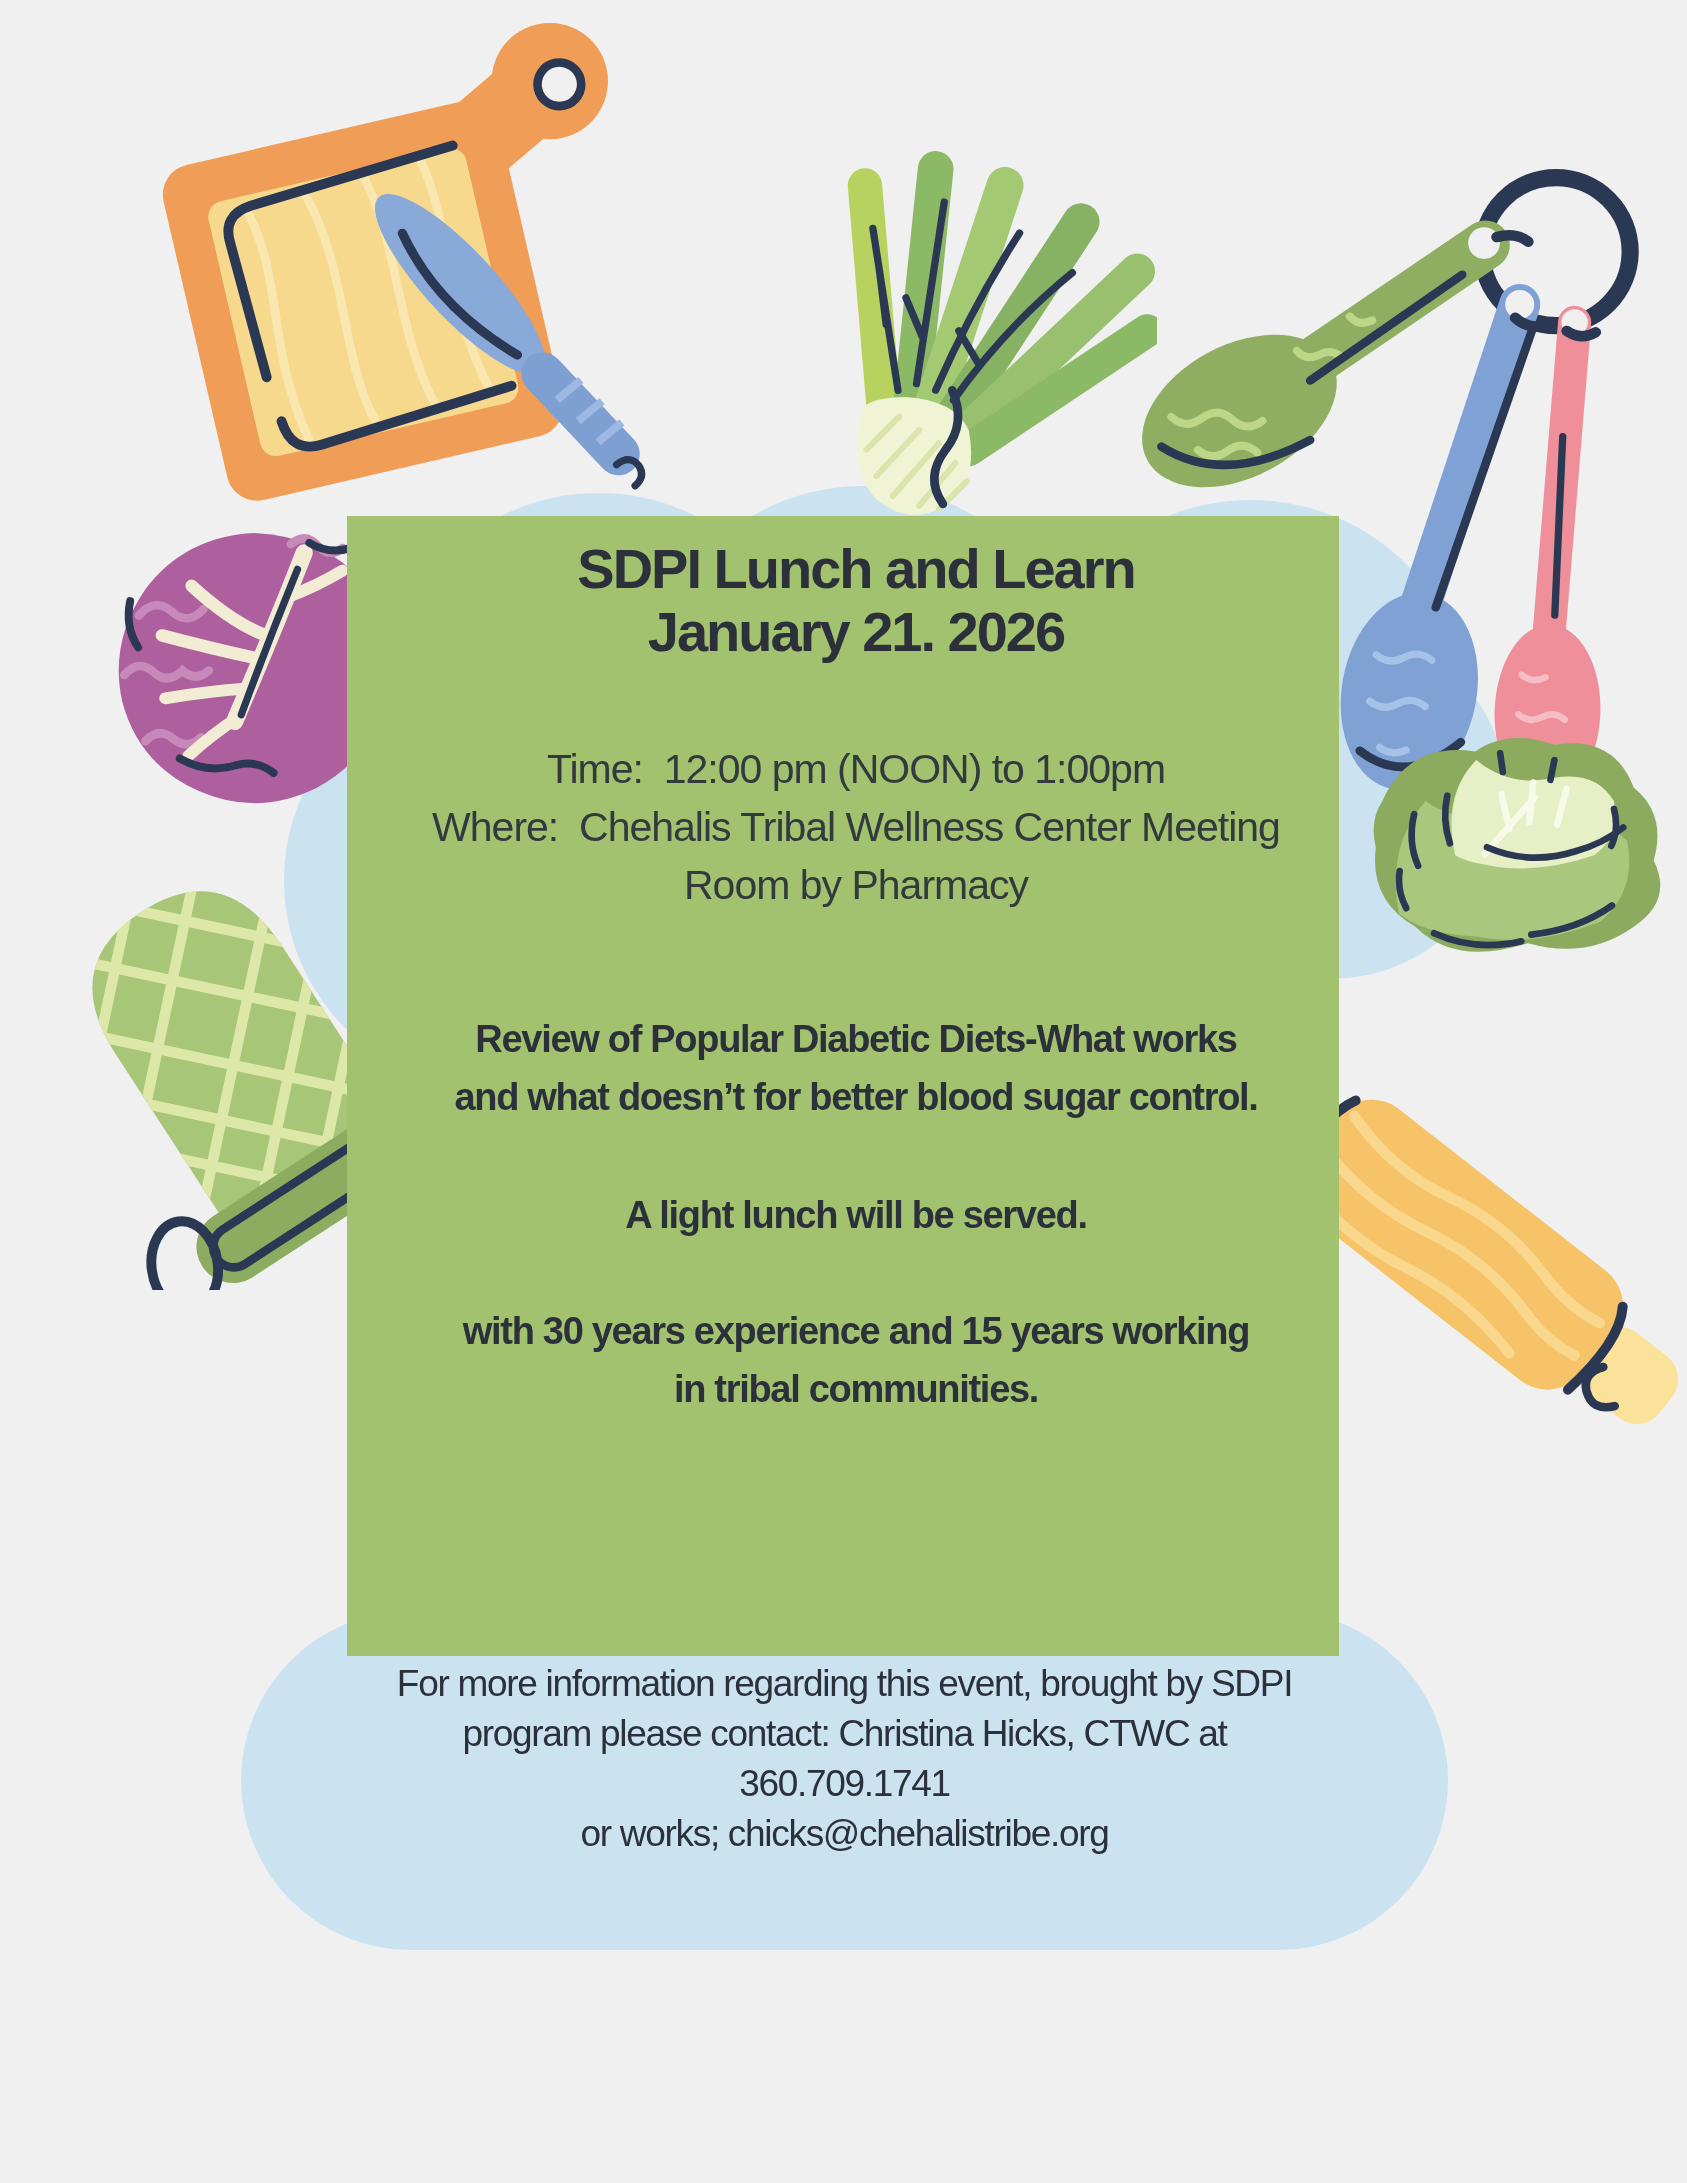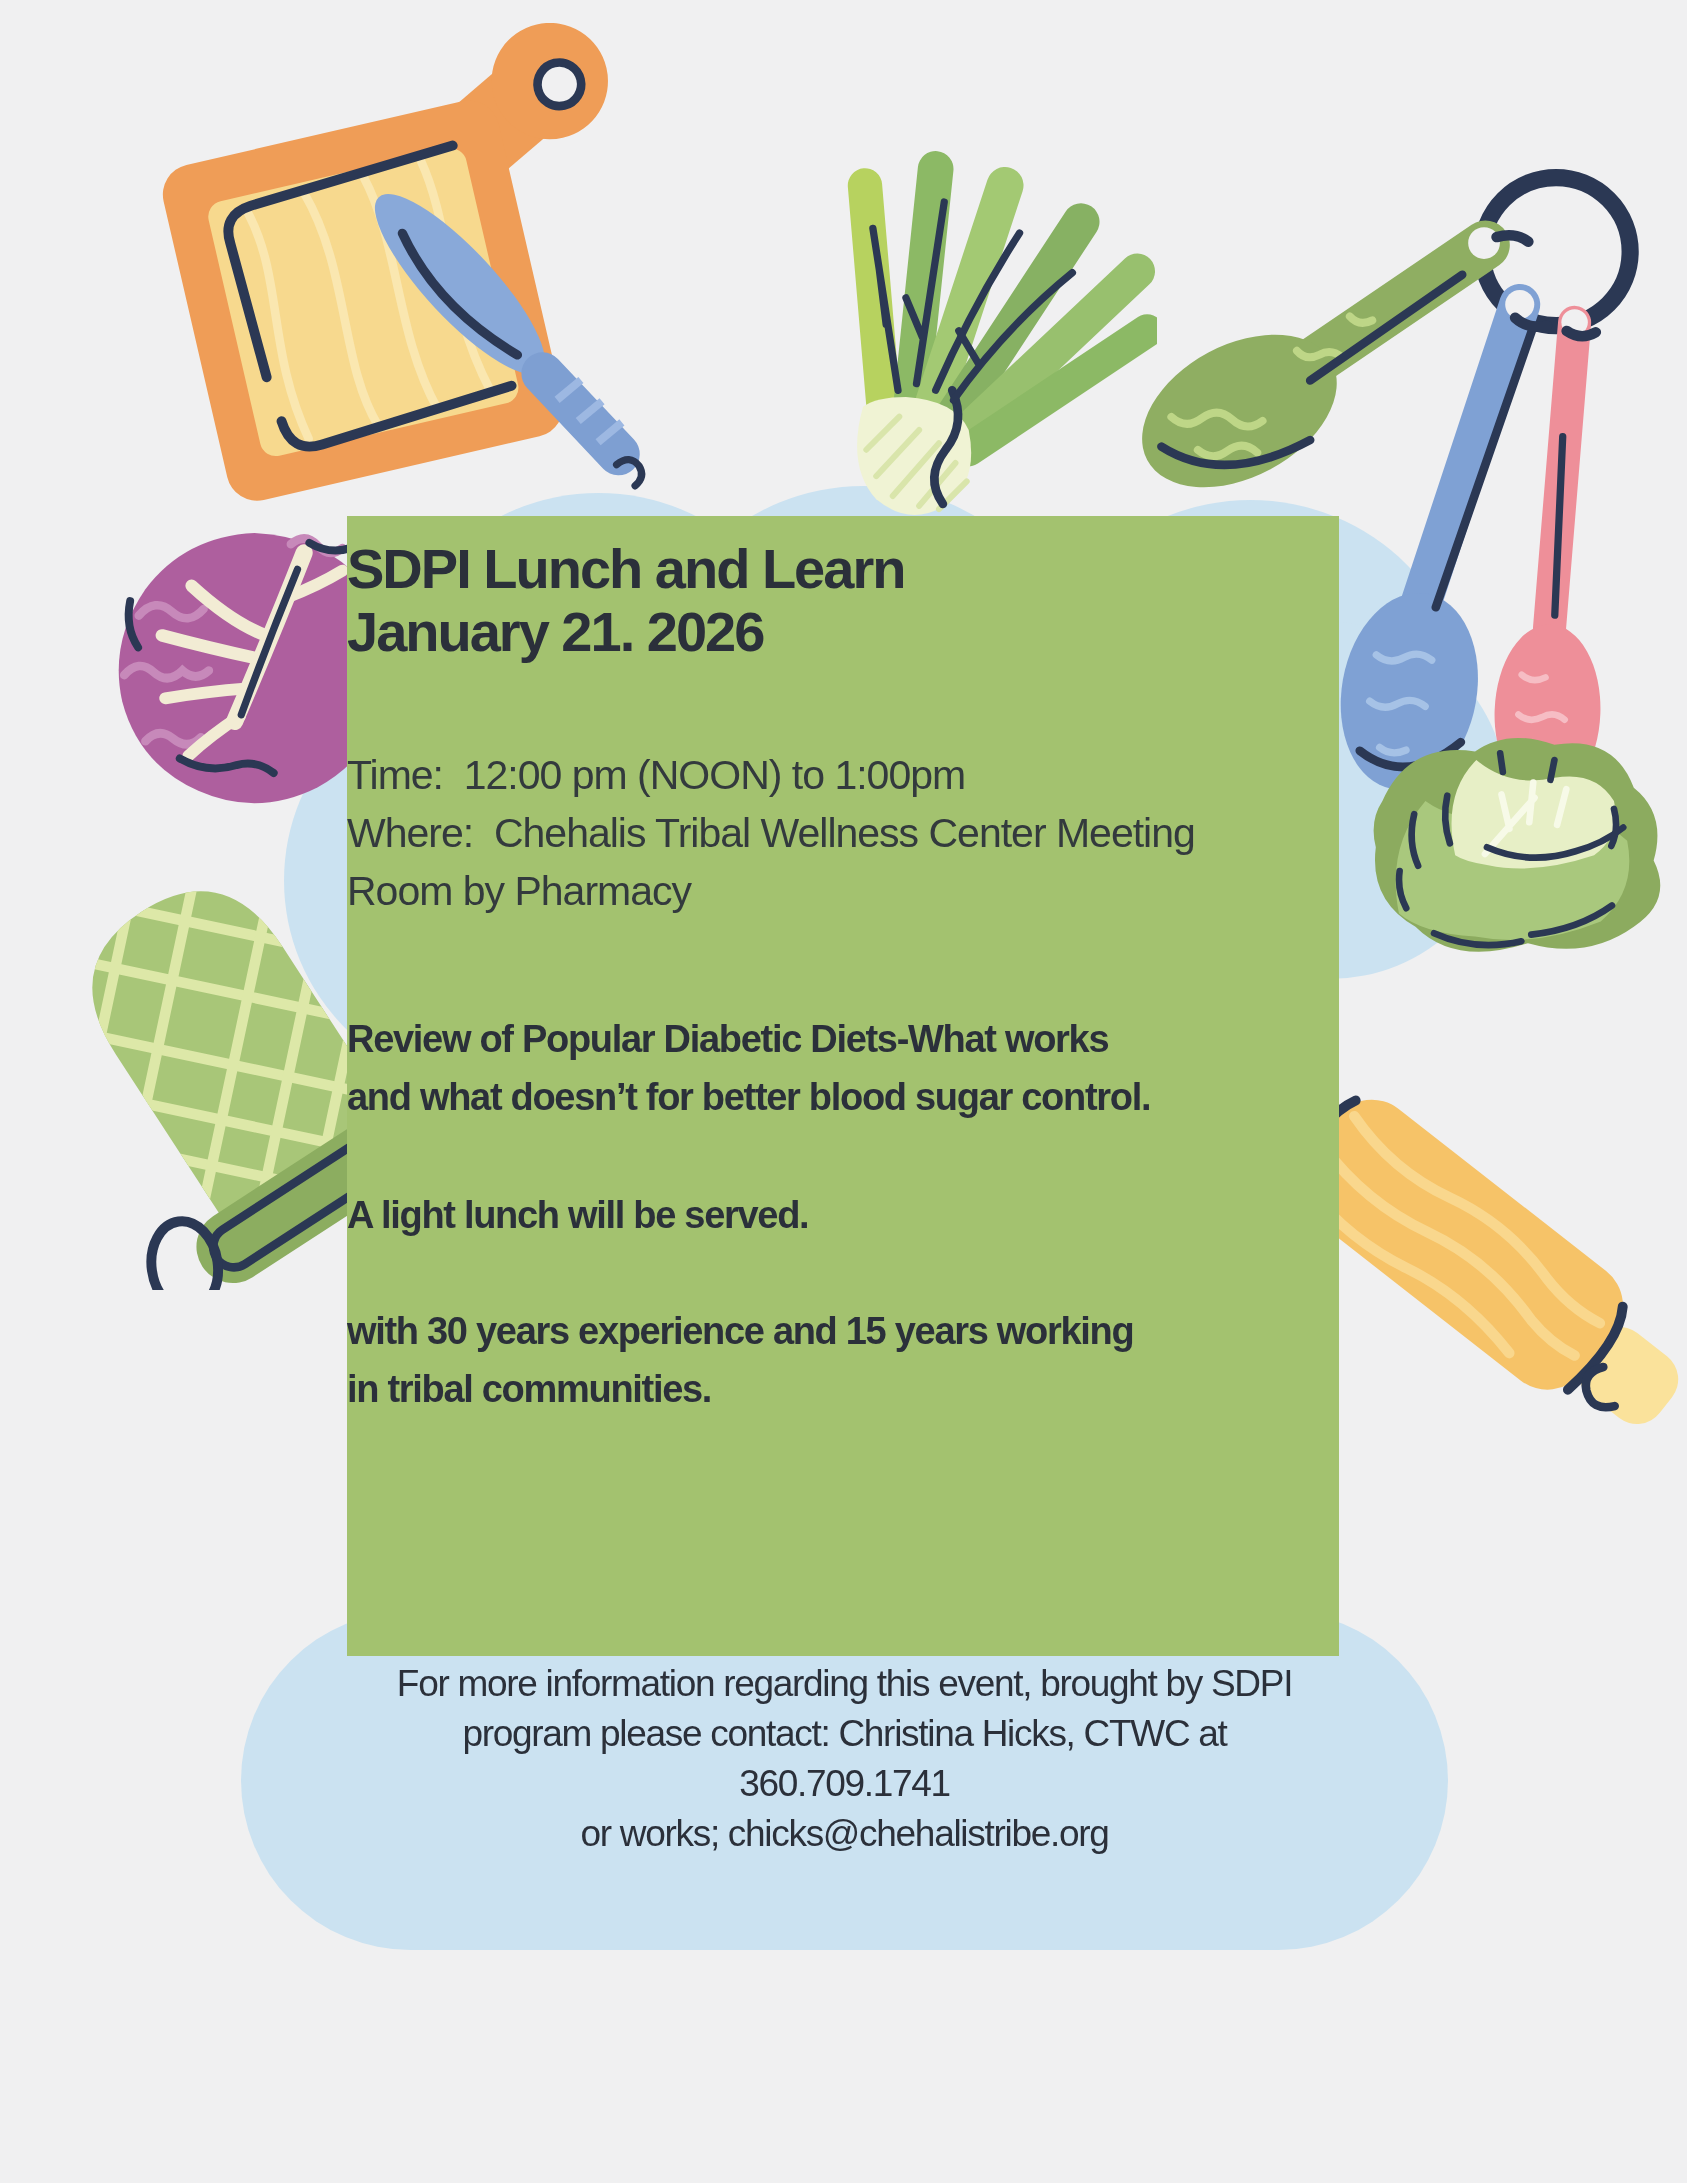--- a/index.html
+++ b/index.html
@@ -10,24 +10,24 @@
   .cloud{position:absolute;border-radius:50%;background:#cbe2f1;z-index:1;}
   .deco{position:absolute;z-index:2;}
   .panel{
     position:absolute;left:347px;top:516px;width:992px;height:1140px;
     background:#a3c26f;z-index:3;
   }
   .footer-blob{
     position:absolute;left:241px;top:1611px;width:1207px;height:339px;
     background:#cbe2f1;border-radius:179px;z-index:1;
   }
-  .textblock{position:absolute;left:347px;width:992px;z-index:4;color:#2b303a;}
+  .textblock{position:absolute;left:347px;width:992px;text-align:center;z-index:4;color:#2b303a;padding-left:13px;}
   .textblock .line{white-space:pre-wrap;}
   .title-block{top:537px;font-size:56px;font-weight:bold;line-height:63px;letter-spacing:-2px;}
-  .details-block{top:740px;font-size:41px;font-weight:normal;line-height:58px;letter-spacing:-1px;color:#333a3d;margin-top:6px;}
+  .details-block{top:740px;font-size:41px;font-weight:normal;line-height:58px;letter-spacing:-1px;color:#333a3d;}
   .bold-block{font-size:38px;font-weight:bold;line-height:58px;letter-spacing:-1.3px;}
   .review-block{top:970px;margin-top:40px;}
   .lunch-block{top:1186px;}
   .speaker-block{top:1302px;}
   .footer-block{
     position:absolute;left:241px;width:1207px;top:1659px;text-align:center;z-index:4;
     color:#2b303a;font-size:37px;font-weight:normal;line-height:50px;letter-spacing:-1.3px;
   }
   .footer-block .line{white-space:pre-wrap;}
   svg{display:block;}

